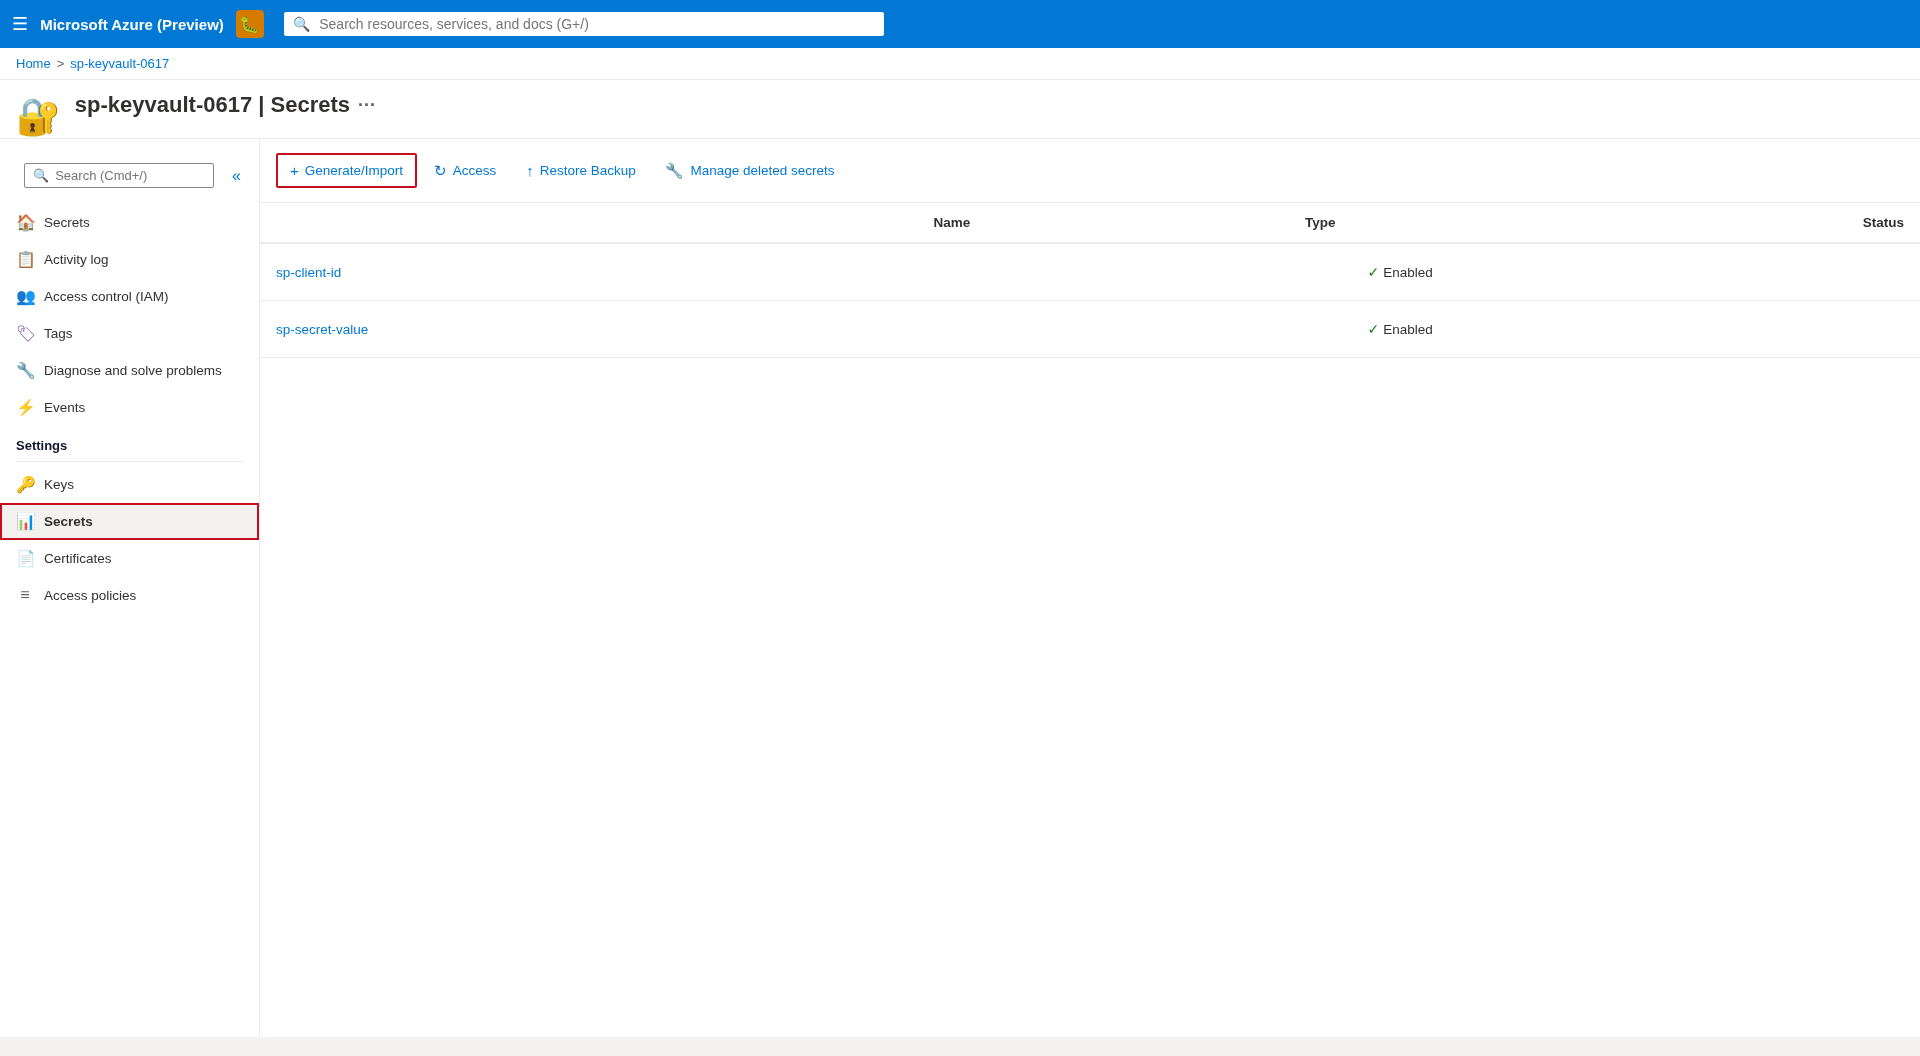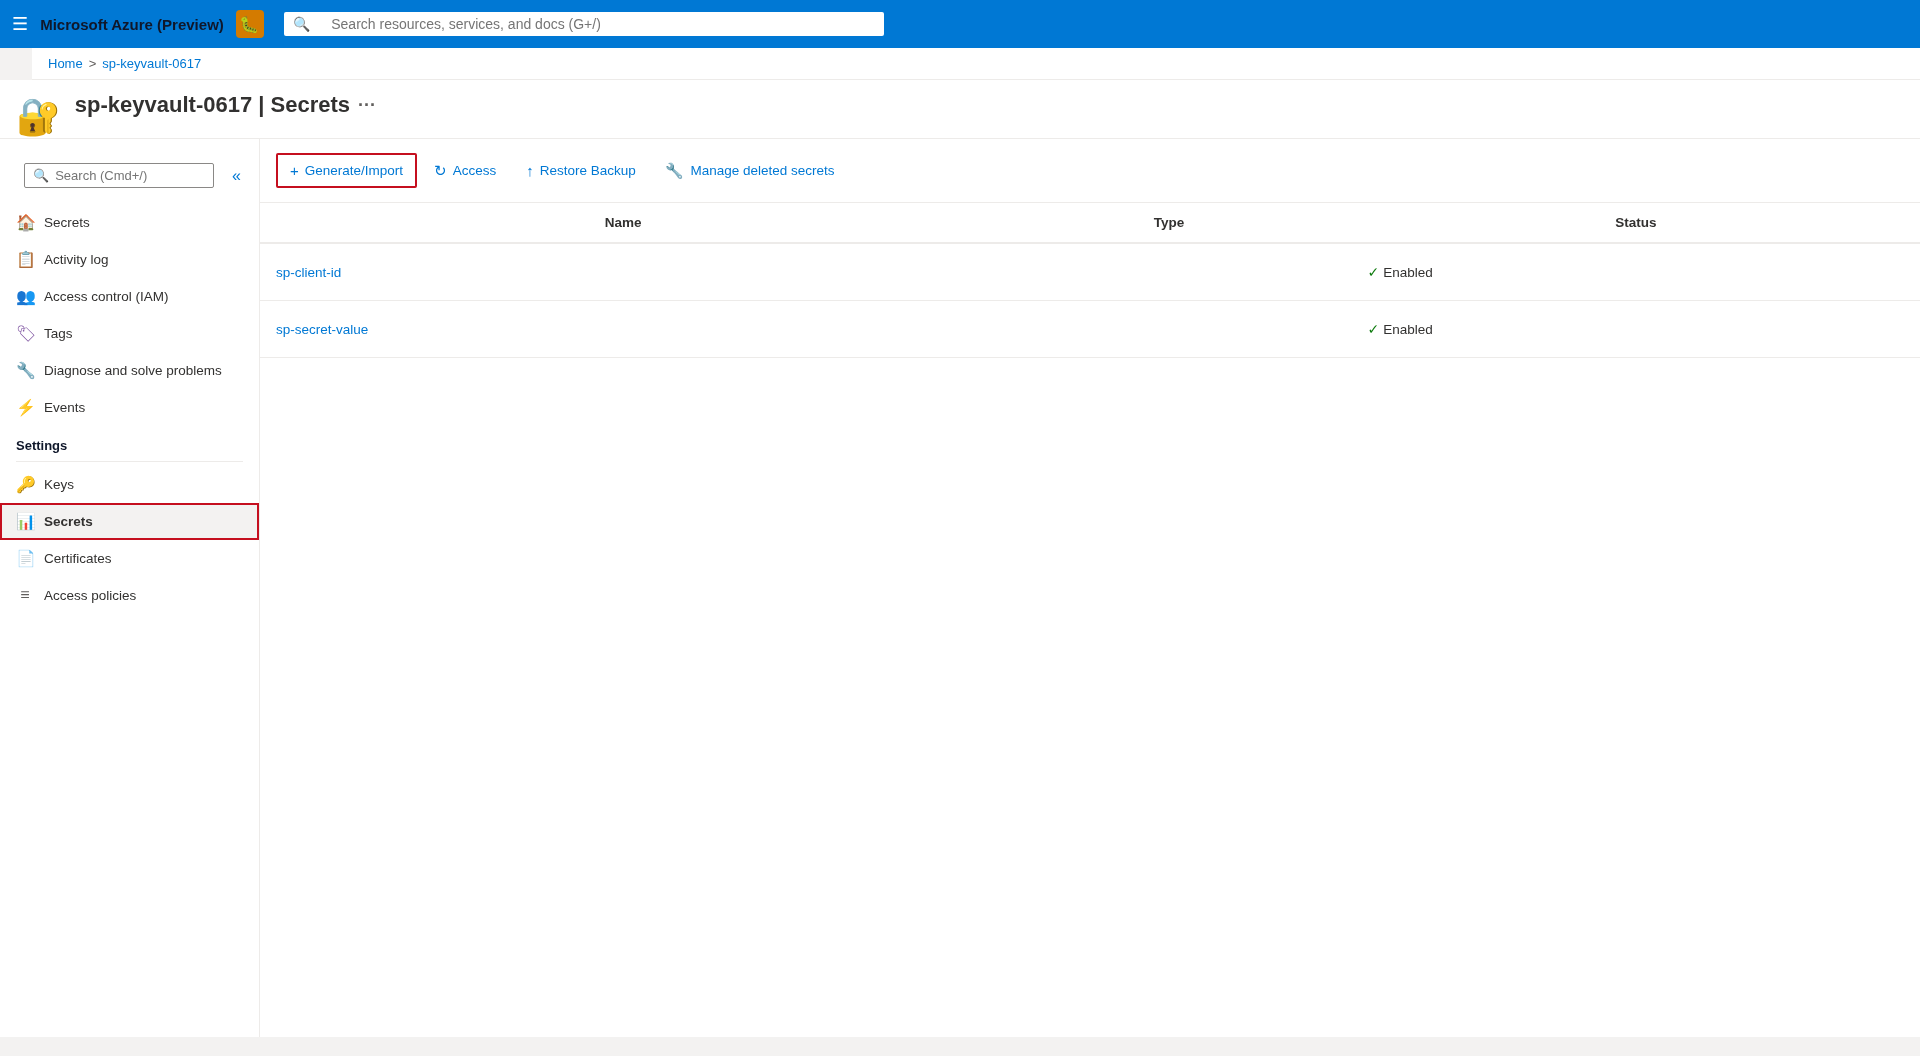--- a/index.html
+++ b/index.html
@@ -16,21 +16,21 @@
       gap: 12px;
     }
     .top-bar-hamburger {
       font-size: 18px;
       cursor: pointer;
       color: white;
     }
     .top-bar-title {
       font-size: 15px;
       font-weight: 600;
-      color: #0f172a;
+      color: #ffffff;
       white-space: nowrap;
     }
     .top-bar-bug {
       background: #d47b00;
       border-radius: 4px;
       width: 28px;
       height: 28px;
       display: flex;
       align-items: center;
       justify-content: center;
@@ -46,33 +46,31 @@
       gap: 8px;
       max-width: 600px;
       margin-left: 8px;
     }
     .top-bar-search input {
       border: none;
       outline: none;
       font-size: 14px;
       color: #0f766e;
       width: 100%;
-      margin-left: 12px;
     }
 
     
     .breadcrumb {
       background: white;
       padding: 8px 16px;
       display: flex;
       align-items: center;
       gap: 6px;
       font-size: 13px;
       border-bottom: 1px solid #edebe9;
-      margin-left: 32px;
     }
     .breadcrumb-link {
       color: #0078d4;
       cursor: pointer;
       text-decoration: none;
     }
     .breadcrumb-separator { color: #605e5c; }
     .breadcrumb-current { color: #0078d4; cursor: pointer; }
 
     
@@ -209,21 +207,21 @@
       border: 2px solid #c50f1f;
     }
     .toolbar-btn .btn-icon { font-size: 15px; }
 
     
     .secrets-table {
       width: 100%;
       border-collapse: collapse;
     }
     .secrets-table th {
-      text-align: center;
+      text-align: right;
       font-weight: 700;
       font-size: 13.5px;
       padding: 12px 16px;
       border-bottom: 2px solid #edebe9;
       color: #323130;
     }
     .secrets-table td {
       padding: 20px 16px;
       font-size: 13.5px;
       border-bottom: 1px solid #edebe9;

